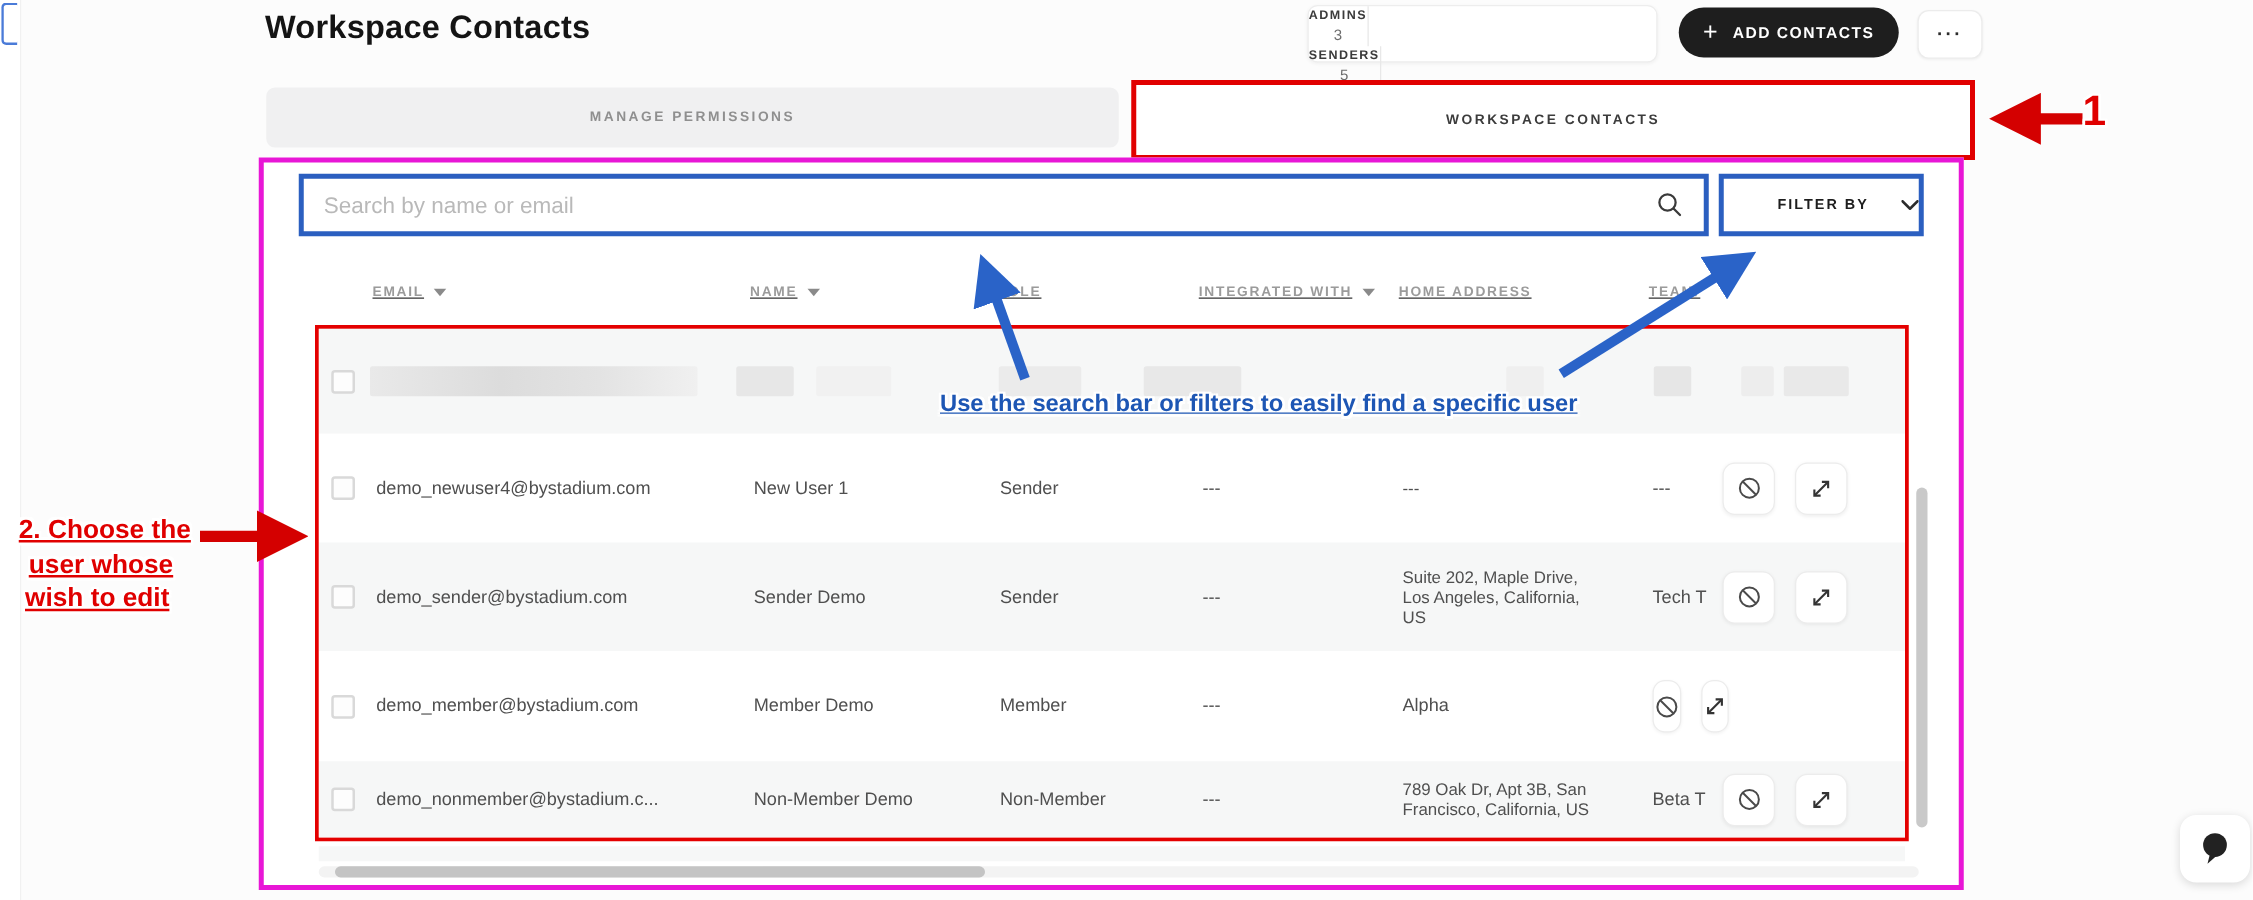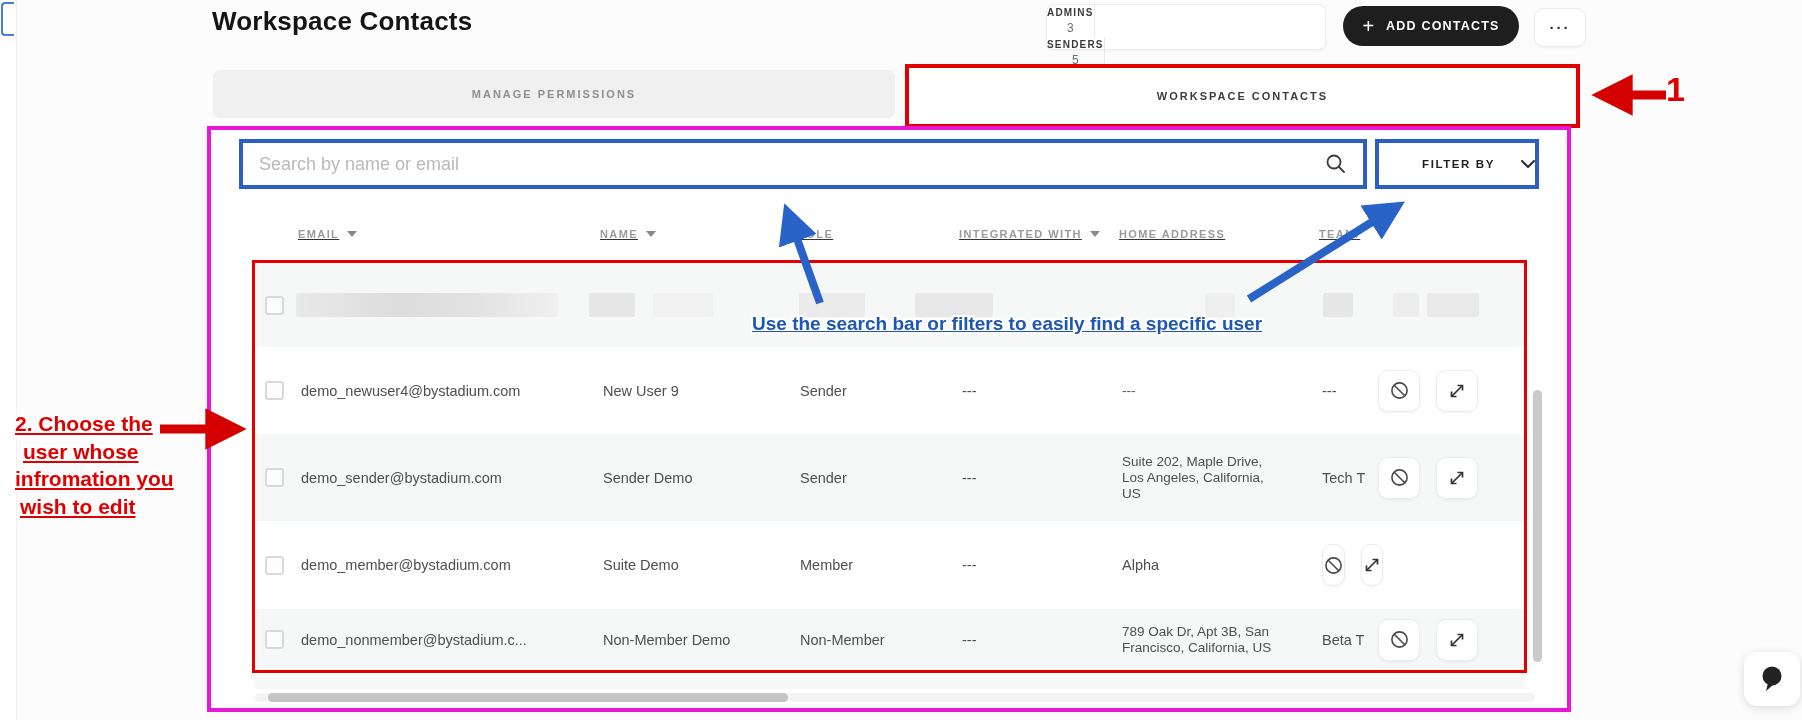--- a/index.html
+++ b/index.html
@@ -186,21 +186,21 @@
     <div class="blur-block" style="left:660px;width:78px;background:#e8e8e8;"></div>
     <div class="blur-block" style="left:950px;width:30px;background:#efefef;"></div>
     <div class="blur-block" style="left:1068px;width:30px;background:#e6e6e6;"></div>
     <div class="blur-block" style="left:1138px;width:26px;background:#ededed;"></div>
     <div class="blur-block" style="left:1172px;width:52px;background:#e9e9e9;"></div>
   </div>
 
   <div class="row white tgrid" style="height:87px;">
     <div class="checkbox"></div>
     <div class="cell">demo_newuser4@bystadium.com</div>
-    <div class="cell">New User 9</div>
+    <div class="cell">New User 1</div>
     <div class="cell">Sender</div>
     <div class="cell">---</div>
     <div class="cell addr">---</div>
     <div class="cell">---</div>
     <div class="actions">
       <div class="icon-btn">
         <svg width="21" height="21" viewBox="0 0 21 21">
           <circle cx="10.5" cy="10.5" r="7.6" fill="none" stroke="#4a4a4a" stroke-width="1.6"></circle>
           <line x1="5.2" y1="5.2" x2="15.8" y2="15.8" stroke="#4a4a4a" stroke-width="1.6"></line>
         </svg>
@@ -236,21 +236,21 @@
           <polyline points="10.5,4.5 15.5,4.5 15.5,9.5" fill="none" stroke="#333" stroke-width="1.7"></polyline>
           <polyline points="4.5,10.5 4.5,15.5 9.5,15.5" fill="none" stroke="#333" stroke-width="1.7"></polyline>
         </svg>
       </div>
     </div>
   </div>
 
   <div class="row white tgrid" style="height:88px;">
     <div class="checkbox"></div>
     <div class="cell">demo_member@bystadium.com</div>
-    <div class="cell">Suite Demo</div>
+    <div class="cell">Member Demo</div>
     <div class="cell">Member</div>
     <div class="cell">---</div>
     <div class="cell">Alpha</div>
     <div class="actions">
       <div class="icon-btn">
         <svg width="21" height="21" viewBox="0 0 21 21">
           <circle cx="10.5" cy="10.5" r="7.6" fill="none" stroke="#4a4a4a" stroke-width="1.6"></circle>
           <line x1="5.2" y1="5.2" x2="15.8" y2="15.8" stroke="#4a4a4a" stroke-width="1.6"></line>
         </svg>
       </div>
@@ -308,21 +308,20 @@
   <line x1="1249" y1="299" x2="1388" y2="212" stroke="#2a63c8" stroke-width="8" marker-end="url(#blue-head)"></line>
   <line x1="1666" y1="95" x2="1612" y2="95" stroke="#d40000" stroke-width="9" marker-end="url(#red-head)"></line>
   <line x1="160" y1="429" x2="226" y2="429" stroke="#d40000" stroke-width="9" marker-end="url(#red-head)"></line>
 </svg>
 
 <div class="abs blue-note outline-w">Use the search bar or filters to easily find a specific user</div>
 
 <div class="abs red-note outline-w">
   <div>2. Choose the</div>
   <div style="padding-left:8px;">user whose</div>
-  <div>infromation you</div>
   <div style="padding-left:5px;">wish to edit</div>
 </div>
 
 <div class="abs step1-label outline-w">1</div>
 
 <div class="abs magenta-border"></div>
 
 <div class="abs chat-btn">
   <svg width="28" height="30" viewBox="0 0 28 30">
     <circle cx="14" cy="12" r="9.5" fill="#222"></circle>

